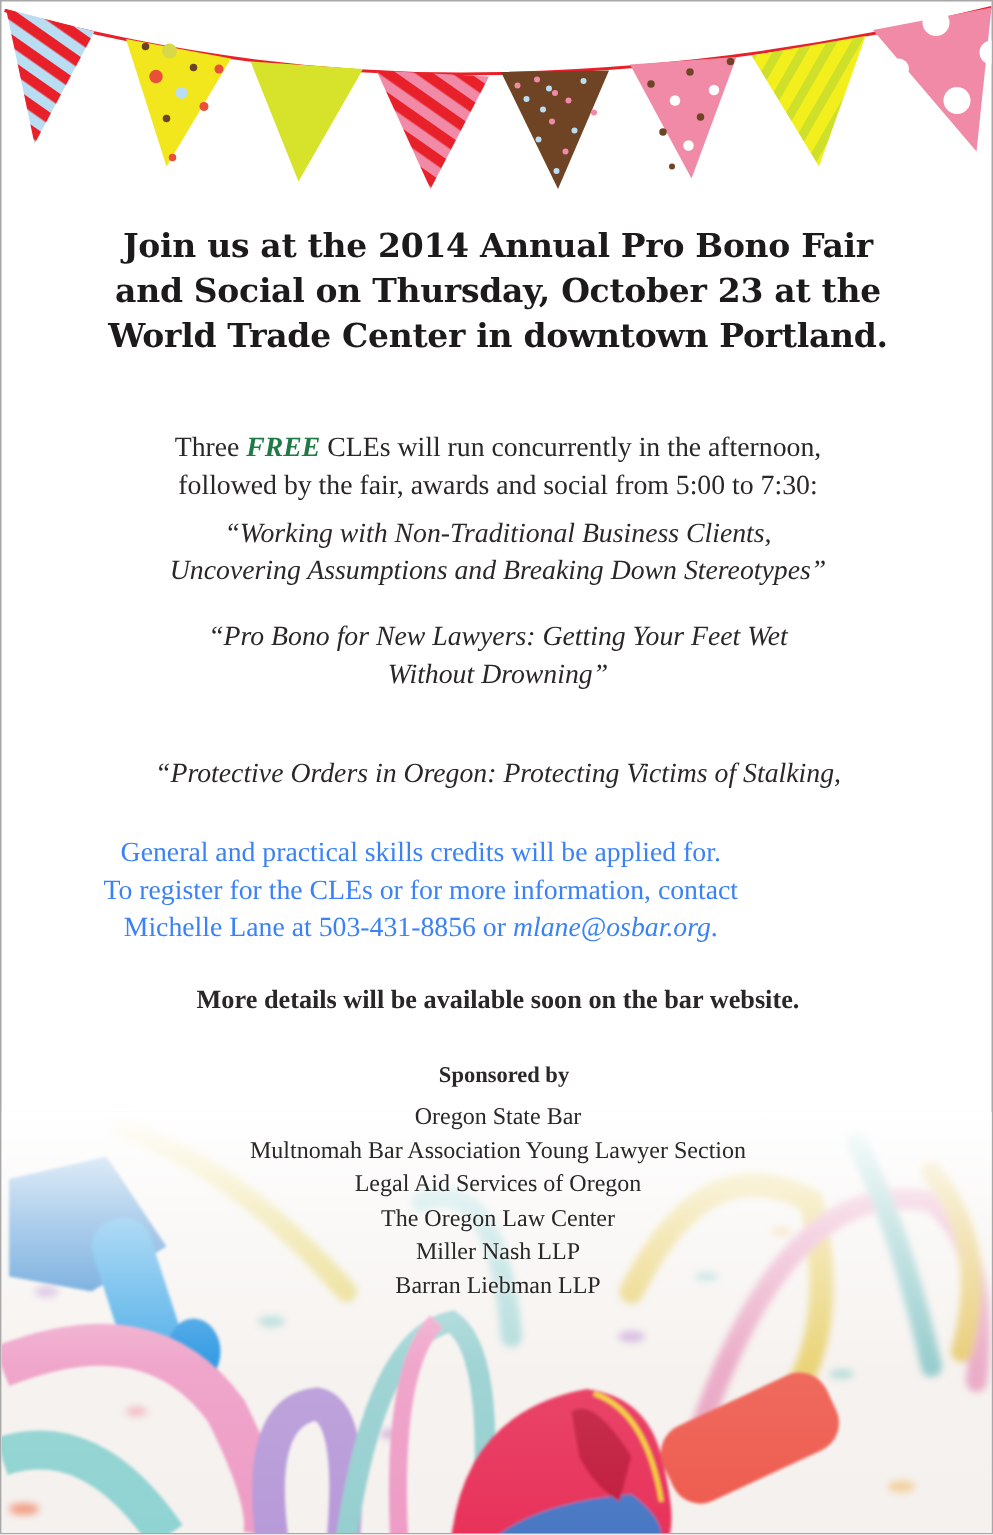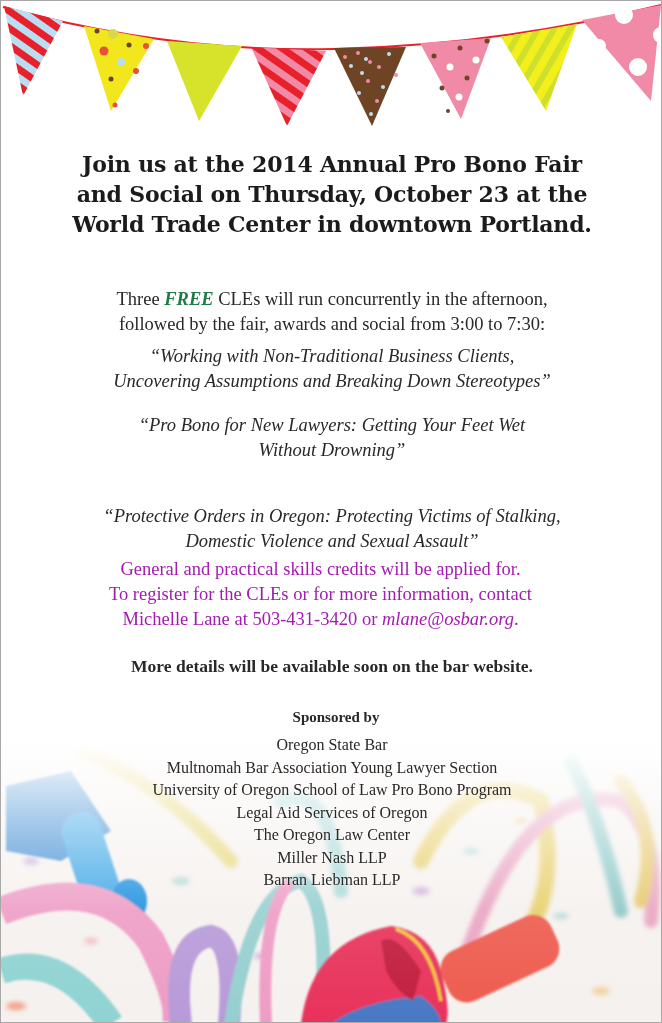--- a/index.html
+++ b/index.html
@@ -24,21 +24,21 @@
     font-family: "Liberation Serif", serif; font-size: 18.5px; line-height: 25px; color: #2a2727; margin-top: 16px;
   }
   .free { font-style: italic; font-weight: bold; color: #1f7a45; }
   .cle {
     position: absolute; left: 0; width: 662px;
     font-family: "Liberation Serif", serif; font-style: italic; font-size: 18.5px; line-height: 25px; color: #2a2727;
   }
   .cle div, .intro div, .contact div { white-space: nowrap; }
   .contact {
     position: absolute; left: 0; width: 559px; top: 556px;
-    font-family: "Liberation Serif", serif; font-size: 18.5px; line-height: 25px; color: #a21caf; padding-left: 40px;
+    font-family: "Liberation Serif", serif; font-size: 18.5px; line-height: 25px; color: #3b82f6;
   }
   .email { font-style: italic; }
   .details {
     position: absolute; left: 0; width: 662px; top: 653px;
     font-family: "Liberation Serif", serif; font-weight: bold; font-size: 17.5px; line-height: 24px; color: #2a2727;
   }
   .sponsored-by {
     position: absolute; left: 4px; width: 662px; top: 706px;
     font-family: "Liberation Serif", serif; font-weight: bold; font-size: 15px; line-height: 20px; color: #2a2727;
   }
@@ -191,52 +191,50 @@
   <div class="content">
 
     <div class="headline">
       <div>Join us at the 2014 Annual Pro Bono Fair</div>
       <div>and Social on Thursday, October 23 at the</div>
       <div>World Trade Center in downtown Portland.</div>
     </div>
 
     <div class="intro">
       <div><span>Three </span><span class="free">FREE</span><span> CLEs will run concurrently in the afternoon,</span></div>
-      <div>followed by the fair, awards and social from 3:00 to 7:30:</div>
+      <div>followed by the fair, awards and social from 5:00 to 7:30:</div>
     </div>
 
     <div class="cle" style="top:343px;">
       <div>“Working with Non-Traditional Business Clients,</div>
       <div>Uncovering Assumptions and Breaking Down Stereotypes”</div>
     </div>
 
     <div class="cle" style="top:412px;">
       <div>“Pro Bono for New Lawyers: Getting Your Feet Wet</div>
       <div>Without Drowning”</div>
     </div>
 
     <div class="cle" style="top:481px;margin-top:22px;">
       <div>“Protective Orders in Oregon: Protecting Victims of Stalking,</div>
-      <div>Domestic Violence and Sexual Assault”</div>
     </div>
 
     <div class="contact">
       <div>General and practical skills credits will be applied for.</div>
       <div>To register for the CLEs or for more information, contact</div>
-      <div><span>Michelle Lane at 503-431-3420 or </span><span class="email">mlane@osbar.org</span><span>.</span></div>
+      <div><span>Michelle Lane at 503-431-8856 or </span><span class="email">mlane@osbar.org</span><span>.</span></div>
     </div>
 
     <div class="details">More details will be available soon on the bar website.</div>
 
     <div class="sponsored-by">Sponsored by</div>
 
     <div class="sponsors">
       <div>Oregon State Bar</div>
       <div>Multnomah Bar Association Young Lawyer Section</div>
-      <div>University of Oregon School of Law Pro Bono Program</div>
       <div>Legal Aid Services of Oregon</div>
       <div>The Oregon Law Center</div>
       <div>Miller Nash LLP</div>
       <div>Barran Liebman LLP</div>
     </div>
 
   </div>
 </div>
 
 </body></html>

